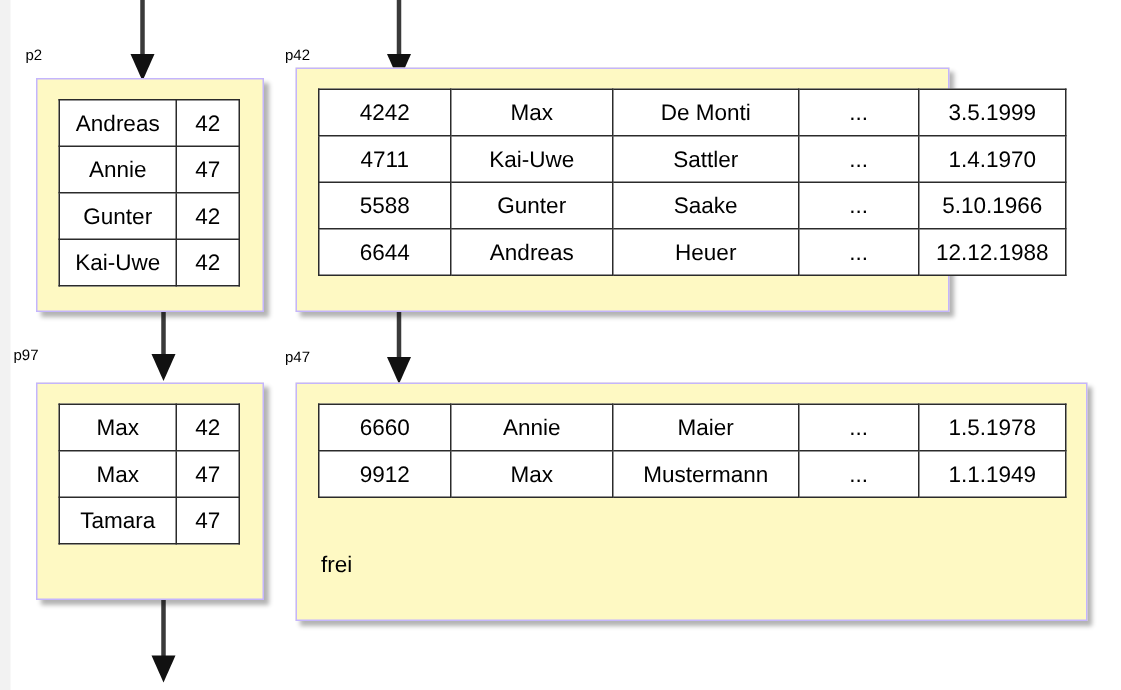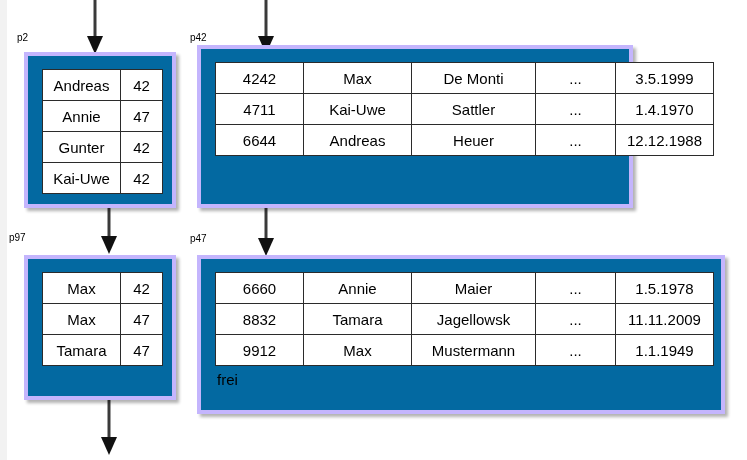--- a/index.html
+++ b/index.html
@@ -27,22 +27,22 @@
     position: absolute;
     left: 0; top: 0;
     width: 7px;
     height: 460px;
     background: #f2f2f2;
   }
 
   
   .page-box {
     position: absolute;
-    background: #0369a1;
-    border: 4px solid #c4b5fd;
+    background: #fef9c3;
+    border: 1px solid #c4b5fd;
     box-shadow: 3px 3px 3px rgba(0,0,0,0.30);
     box-sizing: border-box;
   }
   .page-label {
     position: absolute;
     font-size: 10px;
     font-weight: 400;
     letter-spacing: 0px;
     color: #000000;
     line-height: 1;
@@ -159,20 +159,27 @@
           <td>3.5.1999</td>
         </tr>
         <tr>
           <td>4711</td>
           <td>Kai-Uwe</td>
           <td>Sattler</td>
           <td>...</td>
           <td>1.4.1970</td>
         </tr>
         <tr>
+          <td>5588</td>
+          <td>Gunter</td>
+          <td>Saake</td>
+          <td>...</td>
+          <td>5.10.1966</td>
+        </tr>
+        <tr>
           <td>6644</td>
           <td>Andreas</td>
           <td>Heuer</td>
           <td>...</td>
           <td>12.12.1988</td>
         </tr>
       </tbody>
     </table>
   </div>
 
@@ -212,27 +219,20 @@
       </colgroup>
       <tbody>
         <tr>
           <td>6660</td>
           <td>Annie</td>
           <td>Maier</td>
           <td>...</td>
           <td>1.5.1978</td>
         </tr>
         <tr>
-          <td>8832</td>
-          <td>Tamara</td>
-          <td>Jagellowsk</td>
-          <td>...</td>
-          <td>11.11.2009</td>
-        </tr>
-        <tr>
           <td>9912</td>
           <td>Max</td>
           <td>Mustermann</td>
           <td>...</td>
           <td>1.1.1949</td>
         </tr>
       </tbody>
     </table>
     <div class="free-note" style="left:16px; top:112px;">frei</div>
   </div>

